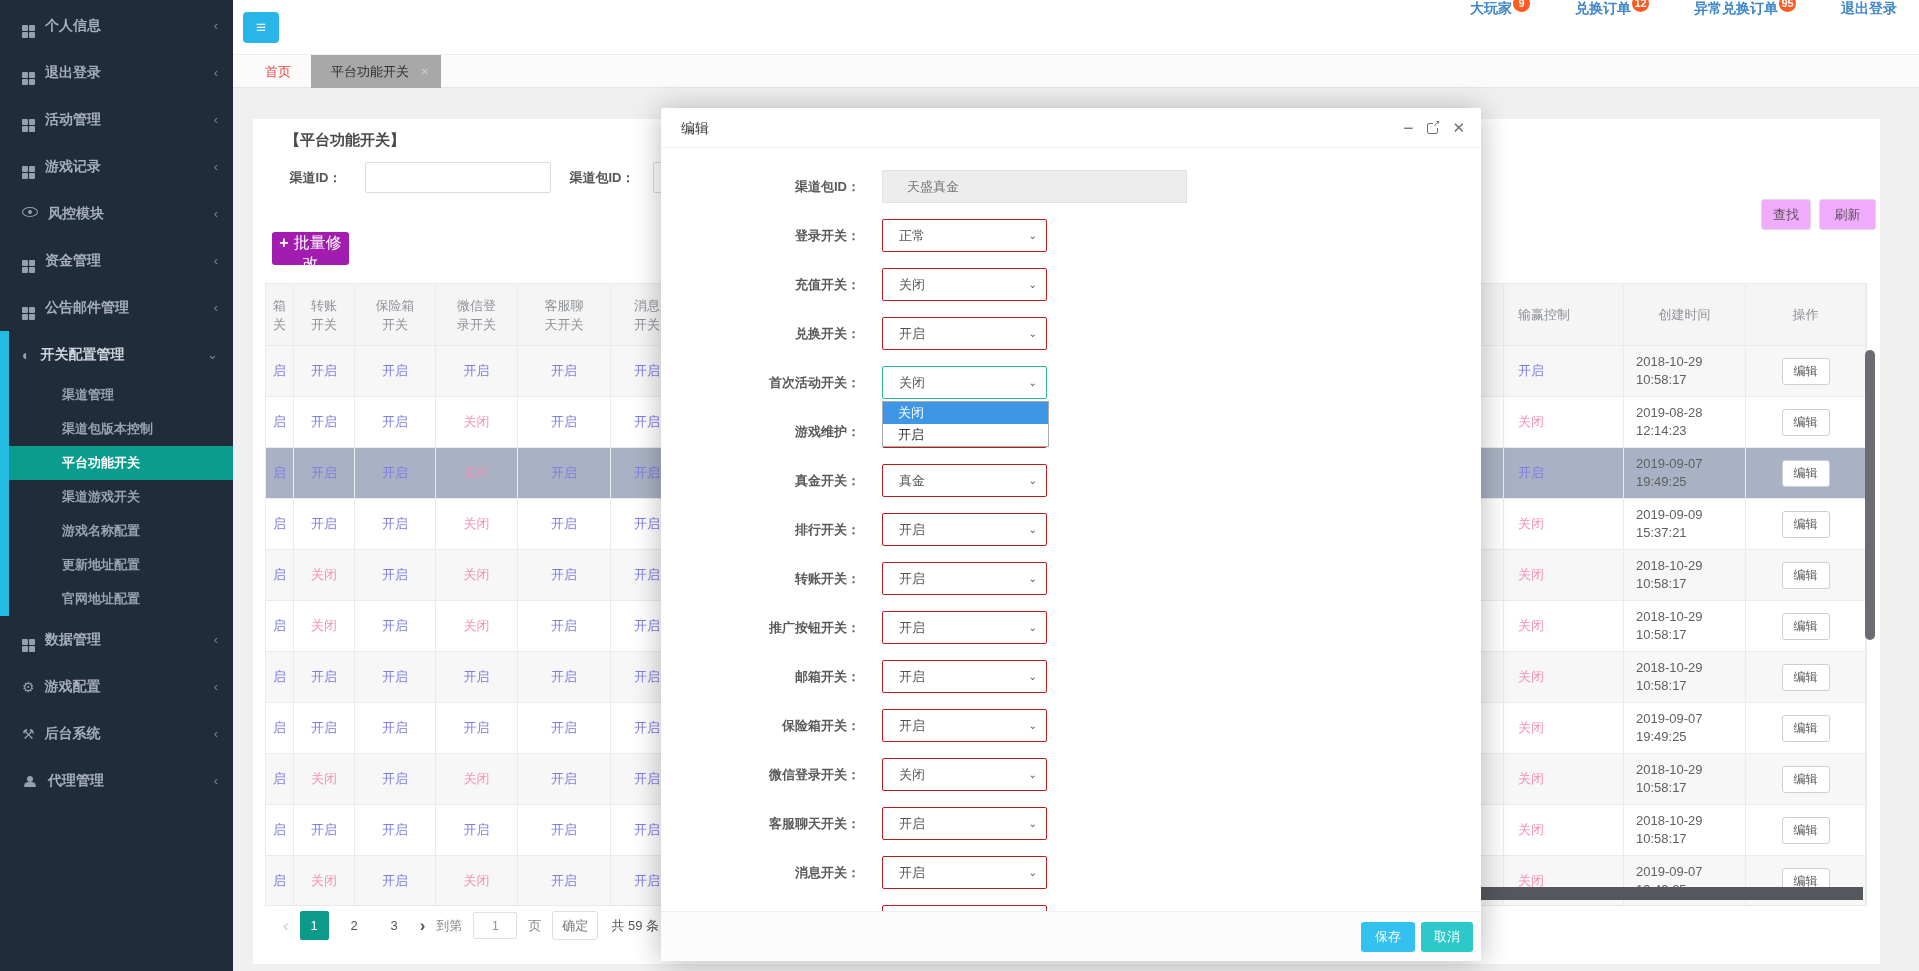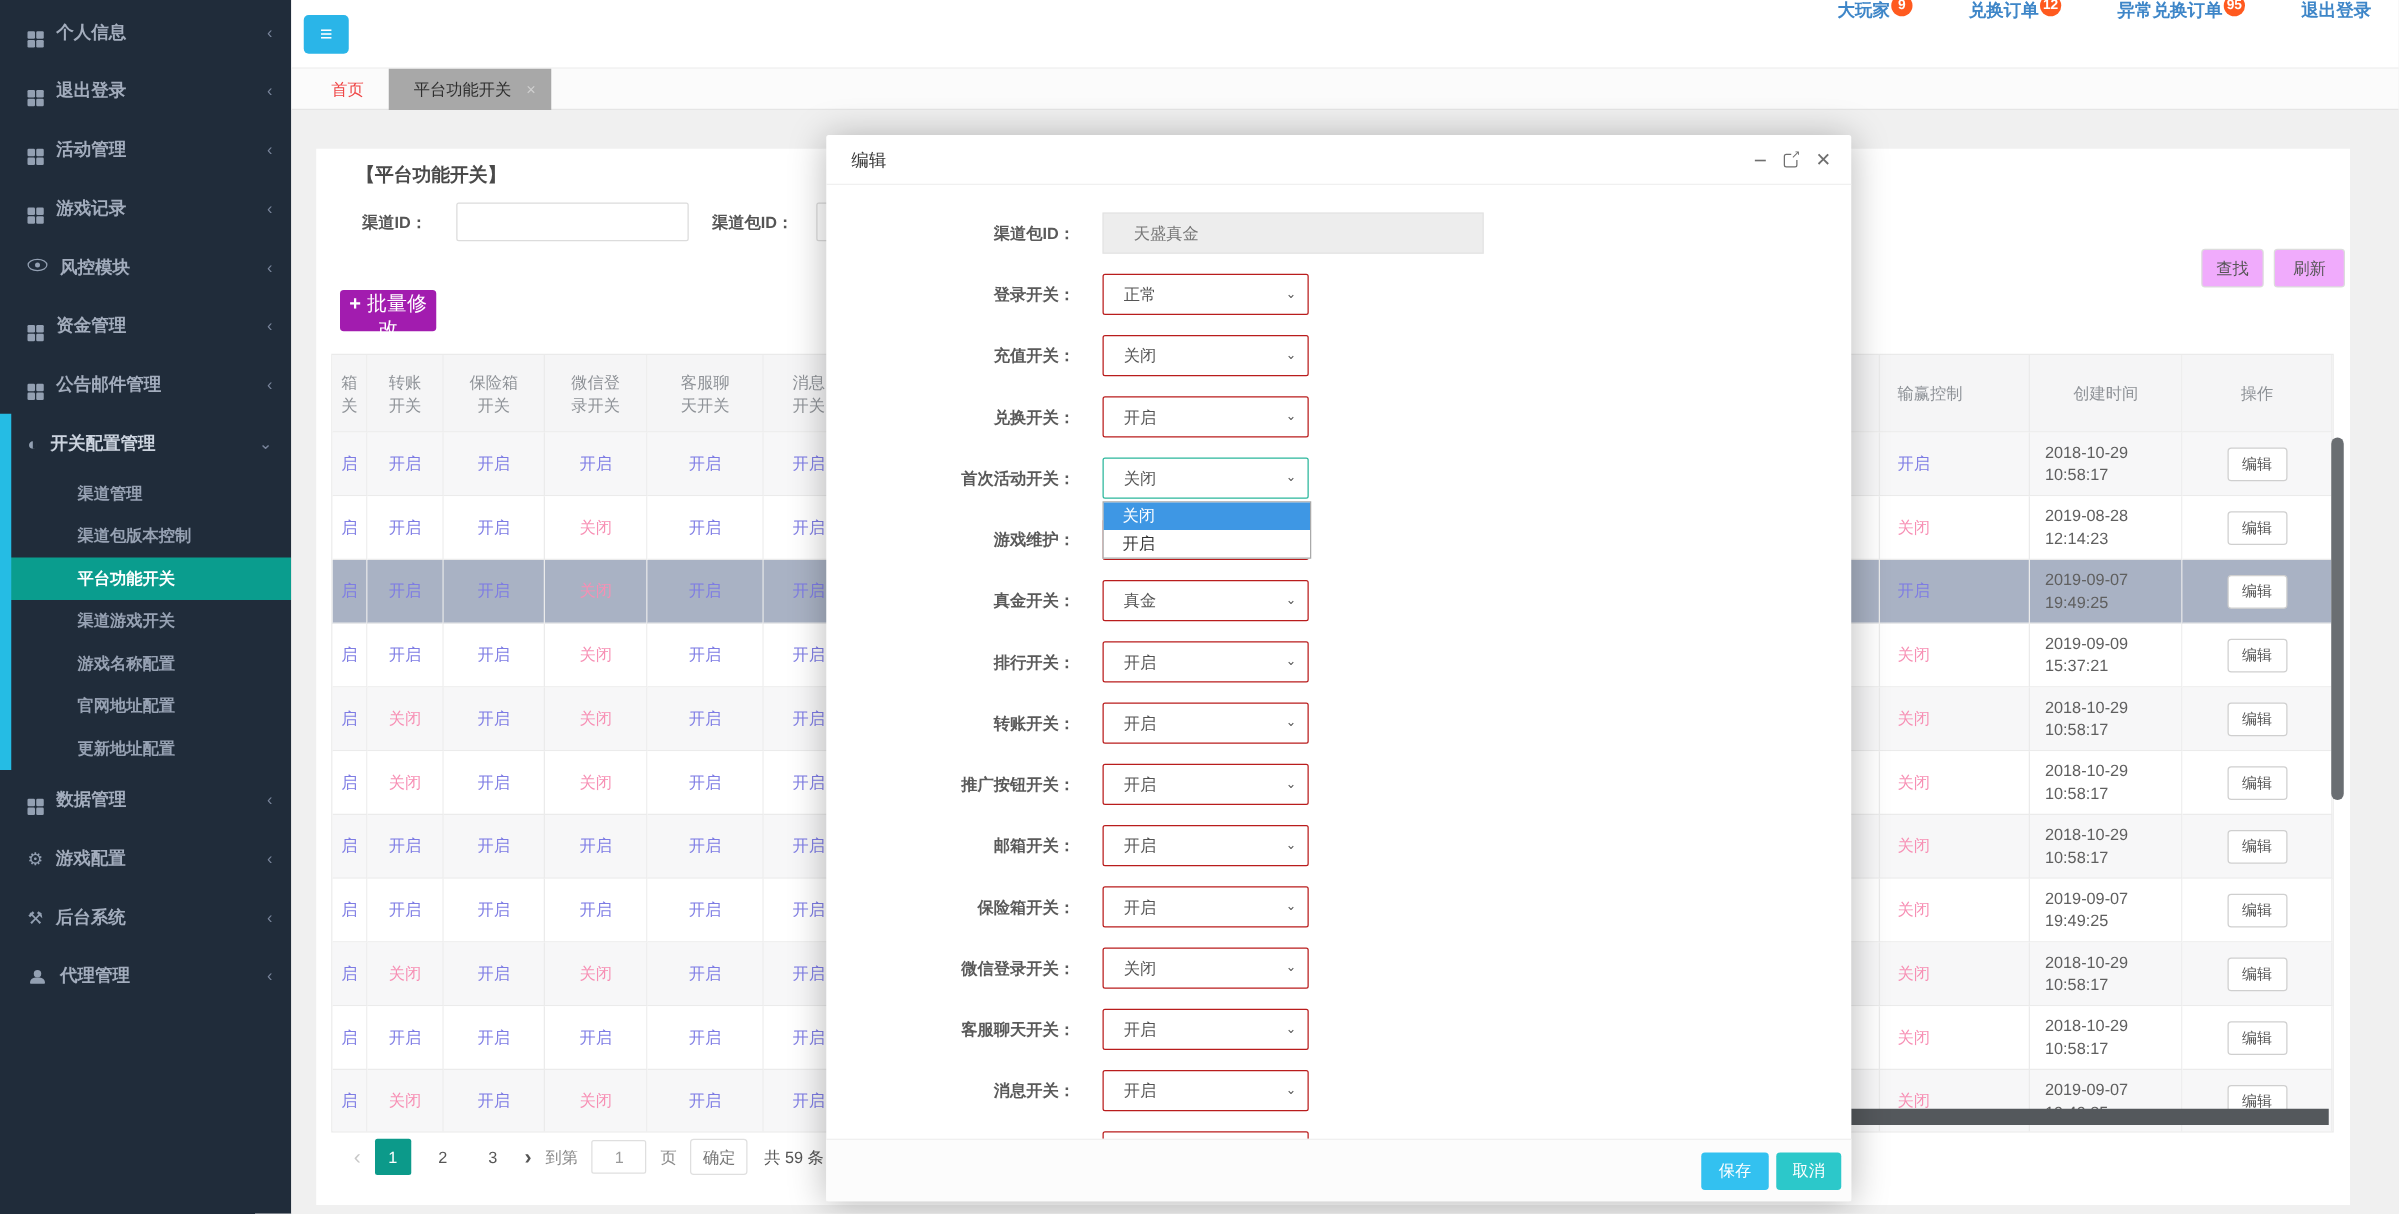--- a/index.html
+++ b/index.html
@@ -149,22 +149,22 @@
           <i></i>
         </span><span>公告邮件管理</span><span class="sb-chev">‹</span></div>
       <div class="sb-group">
         <div class="sb-item exp"><i class="ico glyph">◐</i><span>开关配置管理</span><span class="sb-chev">⌄</span></div>
         <div class="sb-sub">
           <div class="sb-subitem"><span>渠道管理</span></div>
           <div class="sb-subitem"><span>渠道包版本控制</span></div>
           <div class="sb-subitem act"><span>平台功能开关</span></div>
           <div class="sb-subitem"><span>渠道游戏开关</span></div>
           <div class="sb-subitem"><span>游戏名称配置</span></div>
+          <div class="sb-subitem"><span>更新地址配置</span></div>
           <div class="sb-subitem"><span>官网地址配置</span></div>
-          <div class="sb-subitem"><span>更新地址配置</span></div>
         </div>
       </div>
       <div class="sb-item"><span class="ico grid">
           <i></i>
           <i></i>
           <i></i>
           <i></i>
         </span><span>数据管理</span><span class="sb-chev">‹</span></div>
       <div class="sb-item"><i class="ico glyph">⚙</i><span>游戏配置</span><span class="sb-chev">‹</span></div>
       <div class="sb-item"><i class="ico glyph">⚒</i><span>后台系统</span><span class="sb-chev">‹</span></div>

